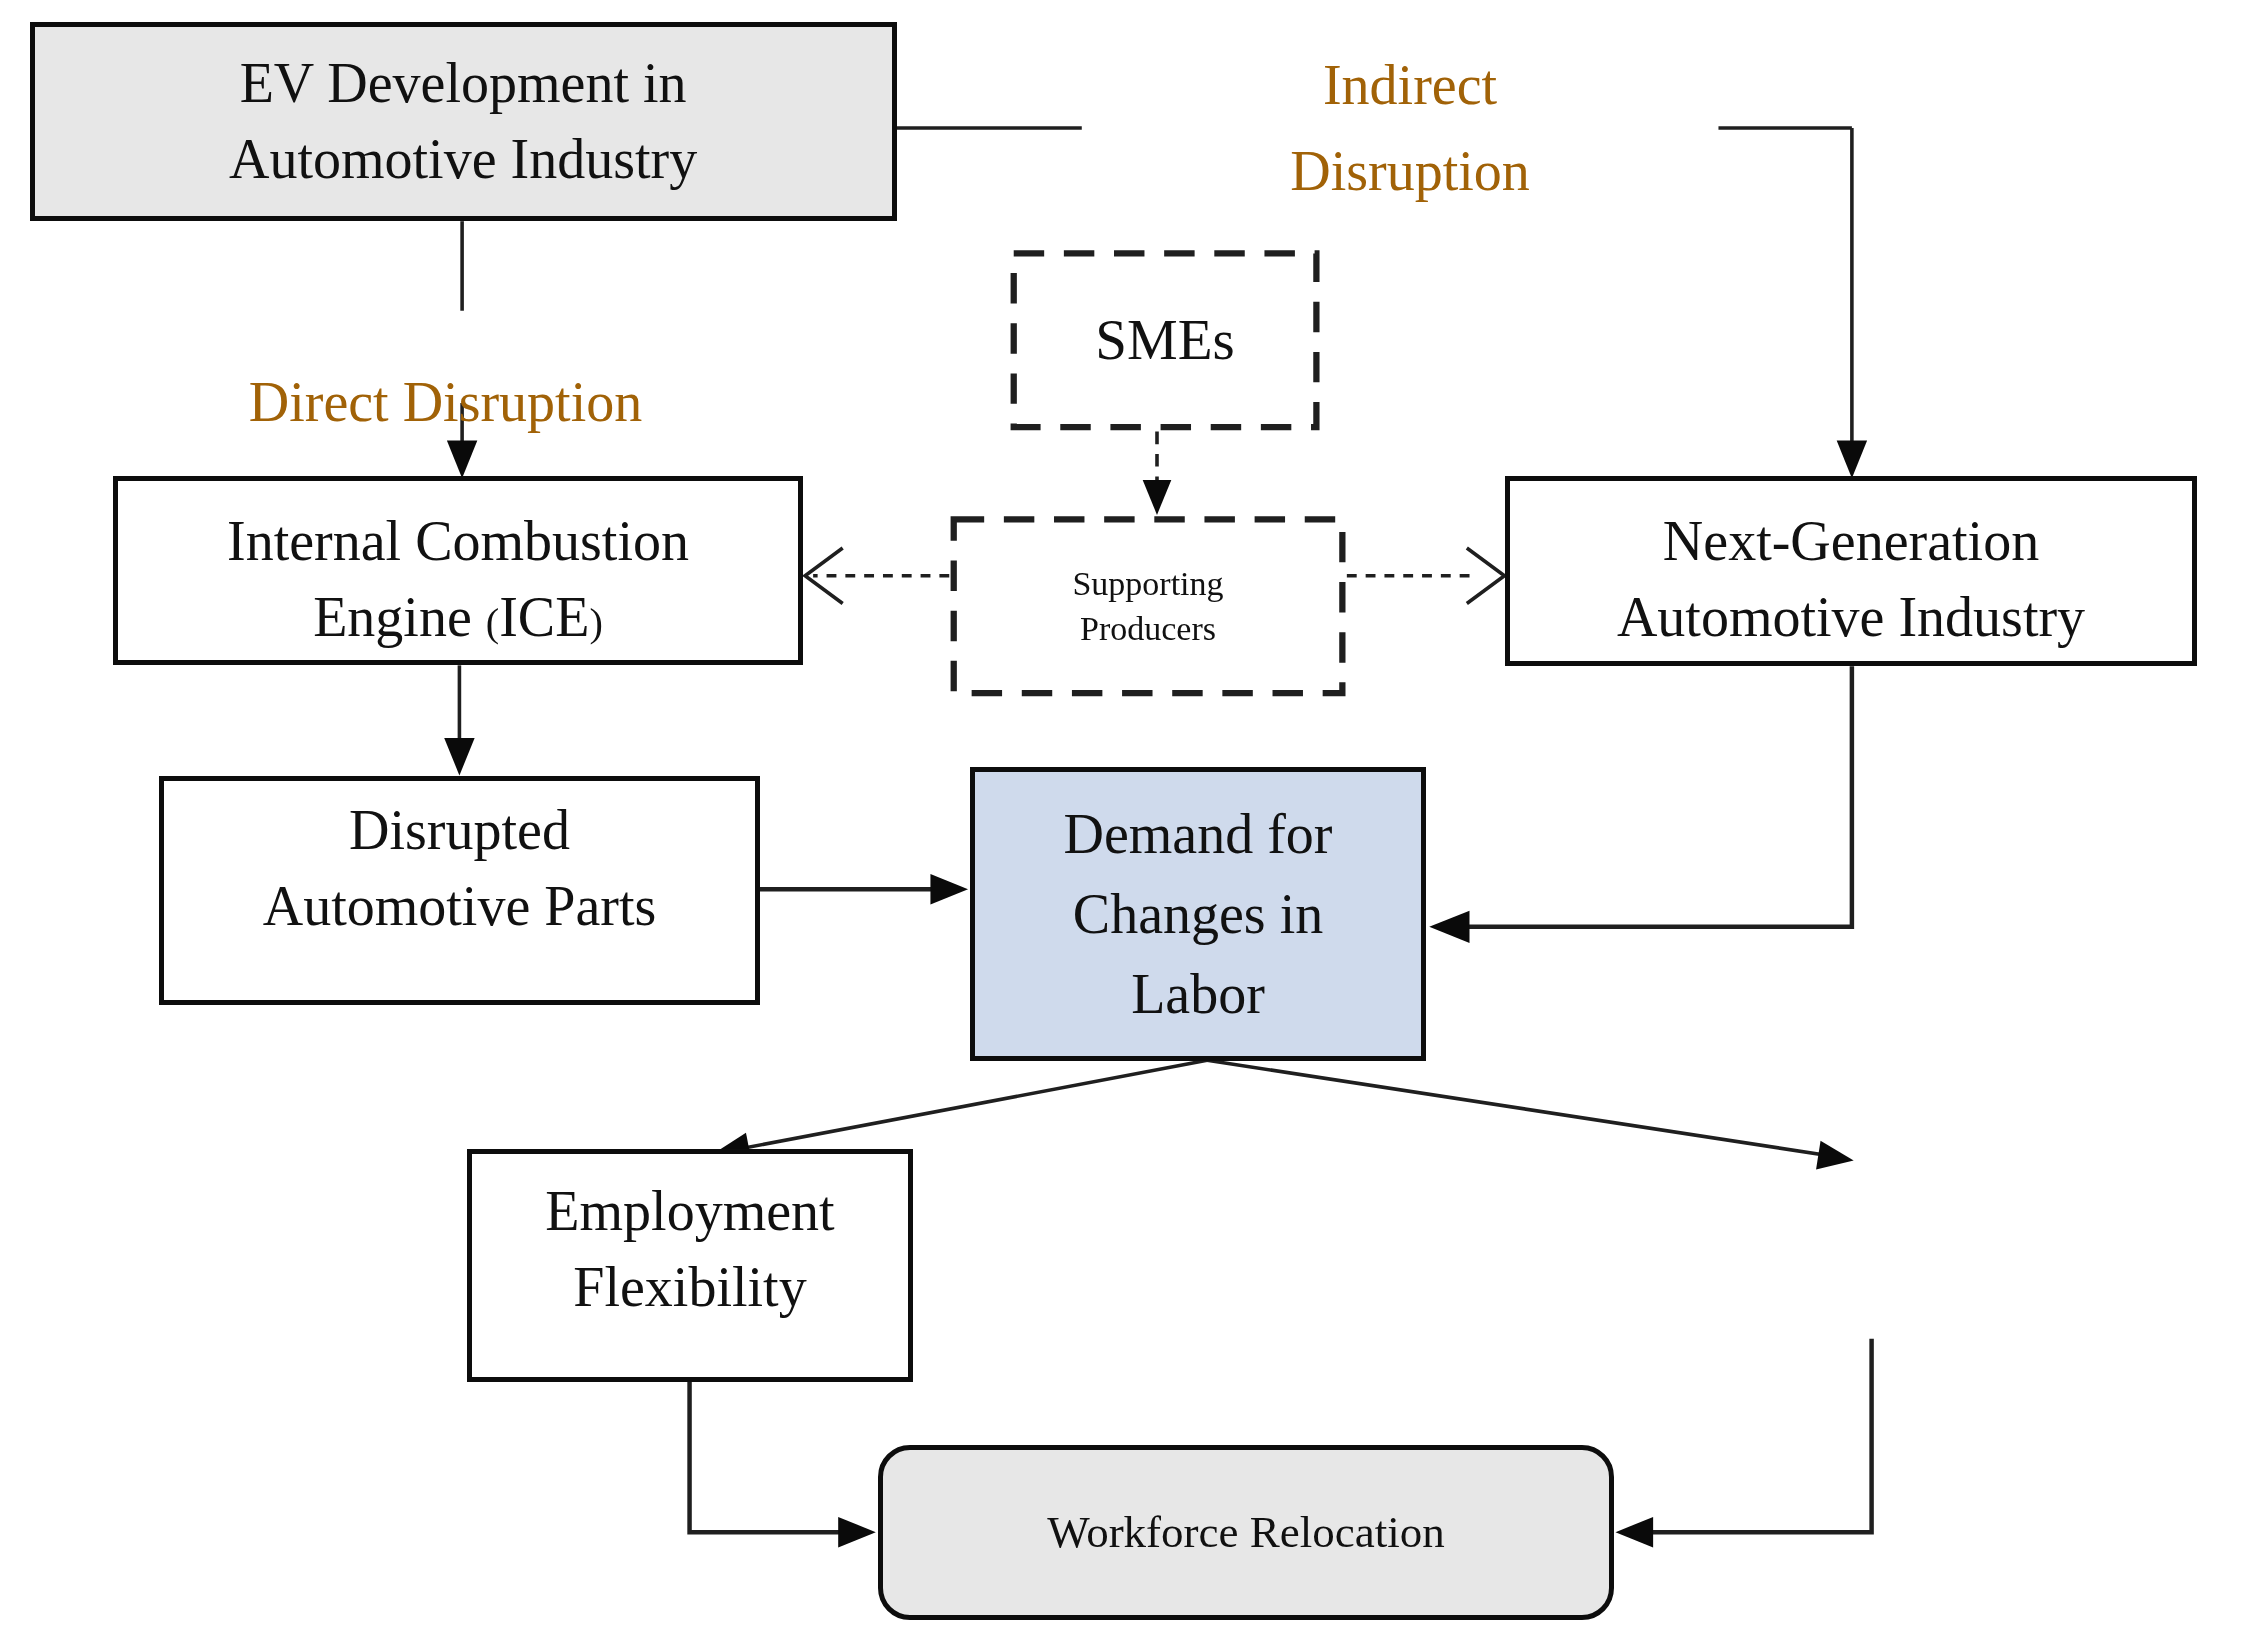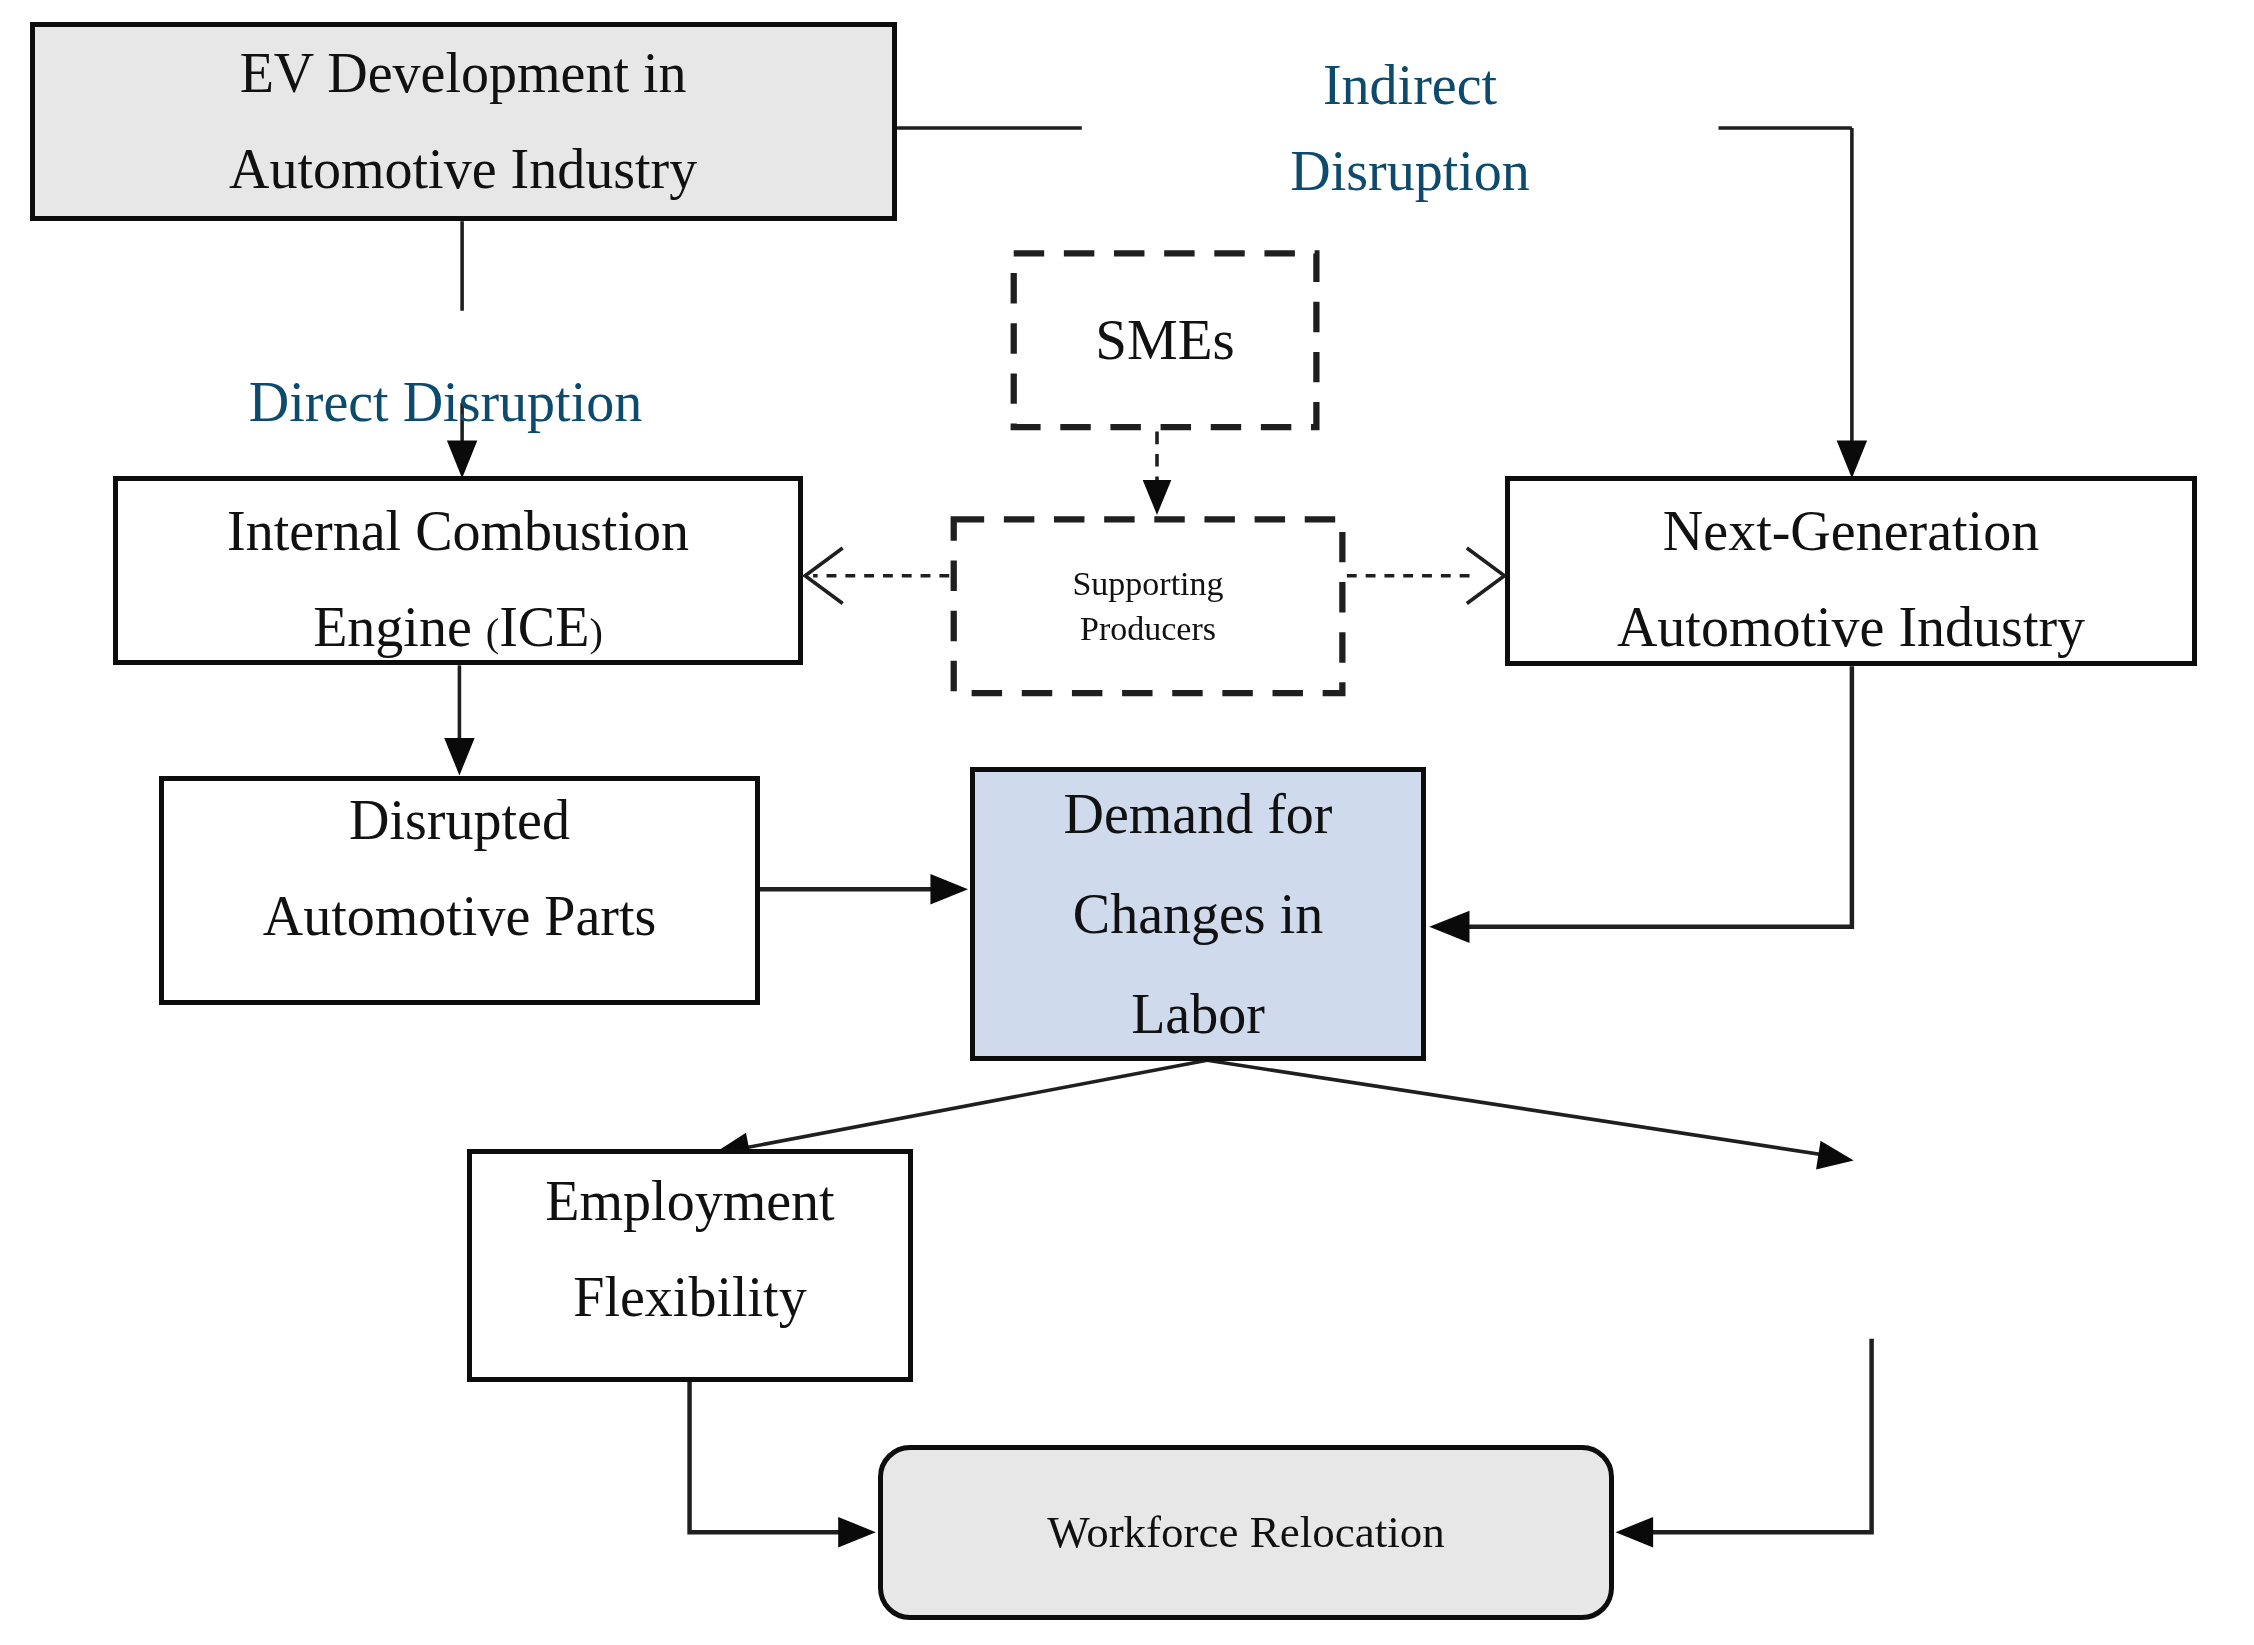--- a/index.html
+++ b/index.html
@@ -7,26 +7,26 @@
     position:relative;width:2254px;height:1645px;background:#ffffff;overflow:hidden;
     font-family:"Liberation Serif", serif;color:#111111;
   }
   #wires{position:absolute;left:0;top:0;width:2254px;height:1645px;}
   .node{
     position:absolute;box-sizing:border-box;display:flex;flex-direction:column;
     align-items:center;justify-content:center;text-align:center;
     font-size:56px;line-height:1.35;color:#111111;
   }
   .node span{display:block;}
-  .solid{border:5.4px solid #0d0d0d;background:#ffffff;gap:20px;}
+  .solid{border:5.4px solid #0d0d0d;background:#ffffff;}
   .fill-gray{background:#e7e7e7;}
   .fill-blue{background:#cfdaec;}
   .overlay{background:transparent;border:none;text-align:center;}
   .edge-label{
-    position:absolute;text-align:center;font-size:56px;line-height:1.53;color:#0c4a6e;
+    position:absolute;text-align:center;font-size:56px;line-height:1.53;color:#a16207;
   }
   .paren{display:inline !important;font-size:0.72em;}
   .inline{display:inline !important;}
   
   #ev          {left:29.6px;   top:22.4px;   width:867px; height:199px;}
   #smes        {left:1011px; top:251px;  width:308px; height:179px; font-size:57px;}
   #ice         {left:113px;  top:476px;  width:690px; height:189px; padding-top:18px;}
   #supporting  {left:951px; top:517px;  width:394px; height:179px; font-size:34px; line-height:1.3;}
   #nextgen     {left:1505px; top:476px;  width:692px; height:190px; padding-top:18px;}
   #disrupted   {left:159px;  top:776px;  width:601px; height:229px; padding-bottom:43px;}

